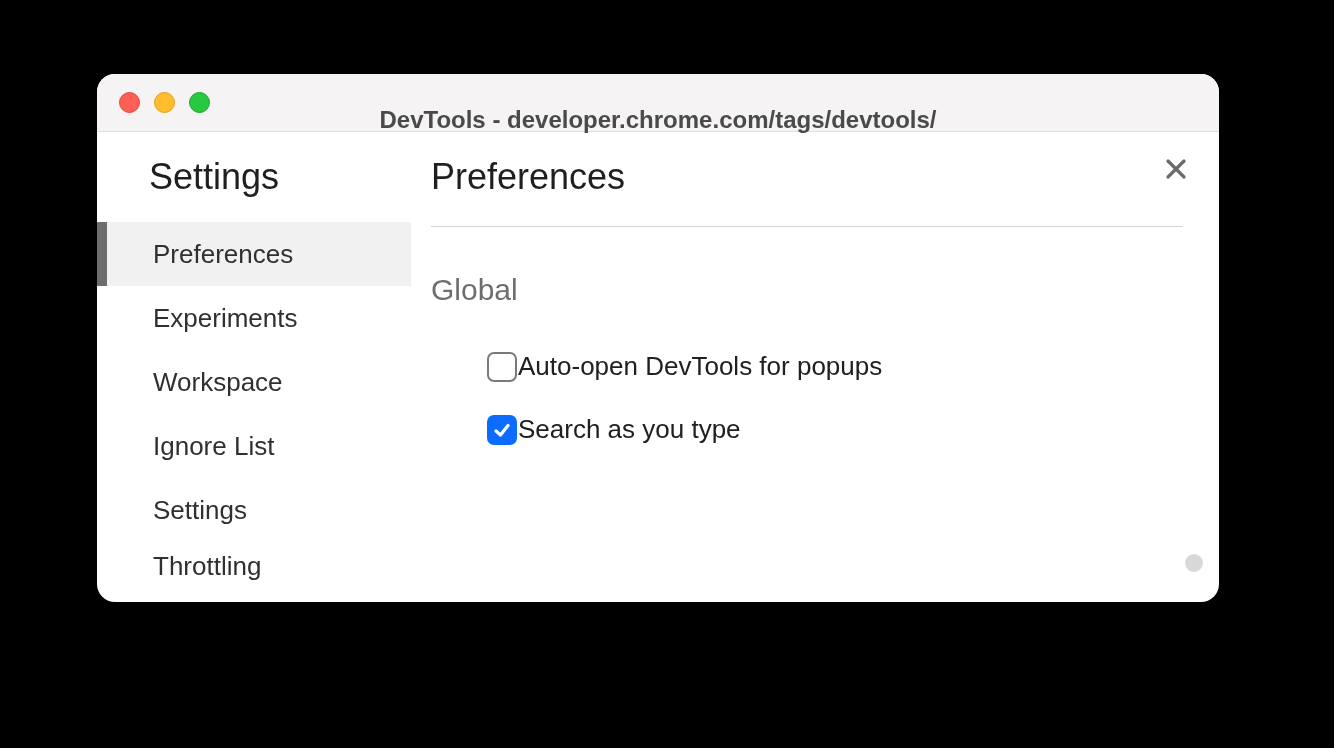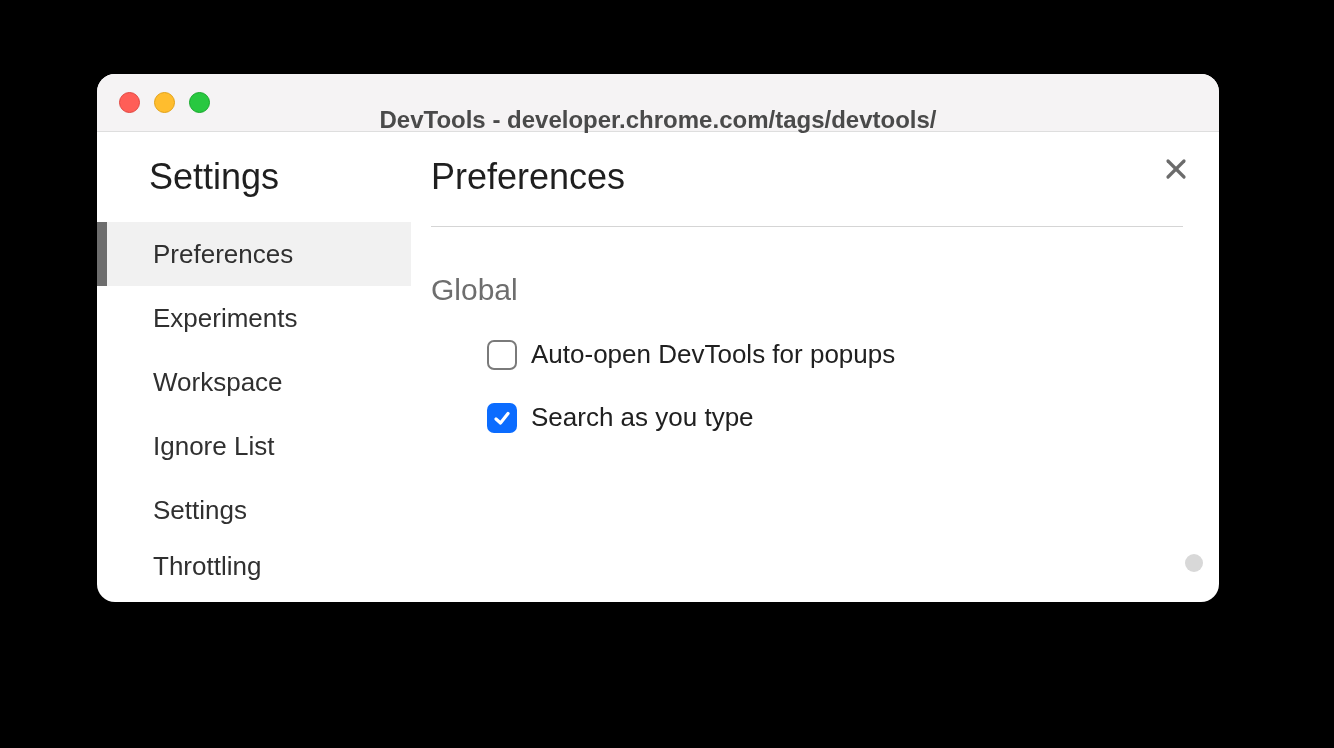--- a/index.html
+++ b/index.html
@@ -112,26 +112,26 @@
   }
   .divider {
     border: none;
     border-top: 1px solid #d5d5d5;
     margin: 0;
   }
   .section-heading {
     font-size: 30px;
     font-weight: 400;
     color: #6e6e6e;
-    margin: 46px 0 16px 0;
+    margin: 46px 0 28px 0;
   }
   .option-row {
     display: flex;
     align-items: center;
-    gap: 14px;
+    gap: 1px;
     padding: 16px 0 16px 56px;
     font-size: 26px;
     color: #202020;
     cursor: pointer;
   }
   .checkbox {
     width: 30px; height: 30px;
     border-radius: 7px;
     flex-shrink: 0;
     display: flex;

